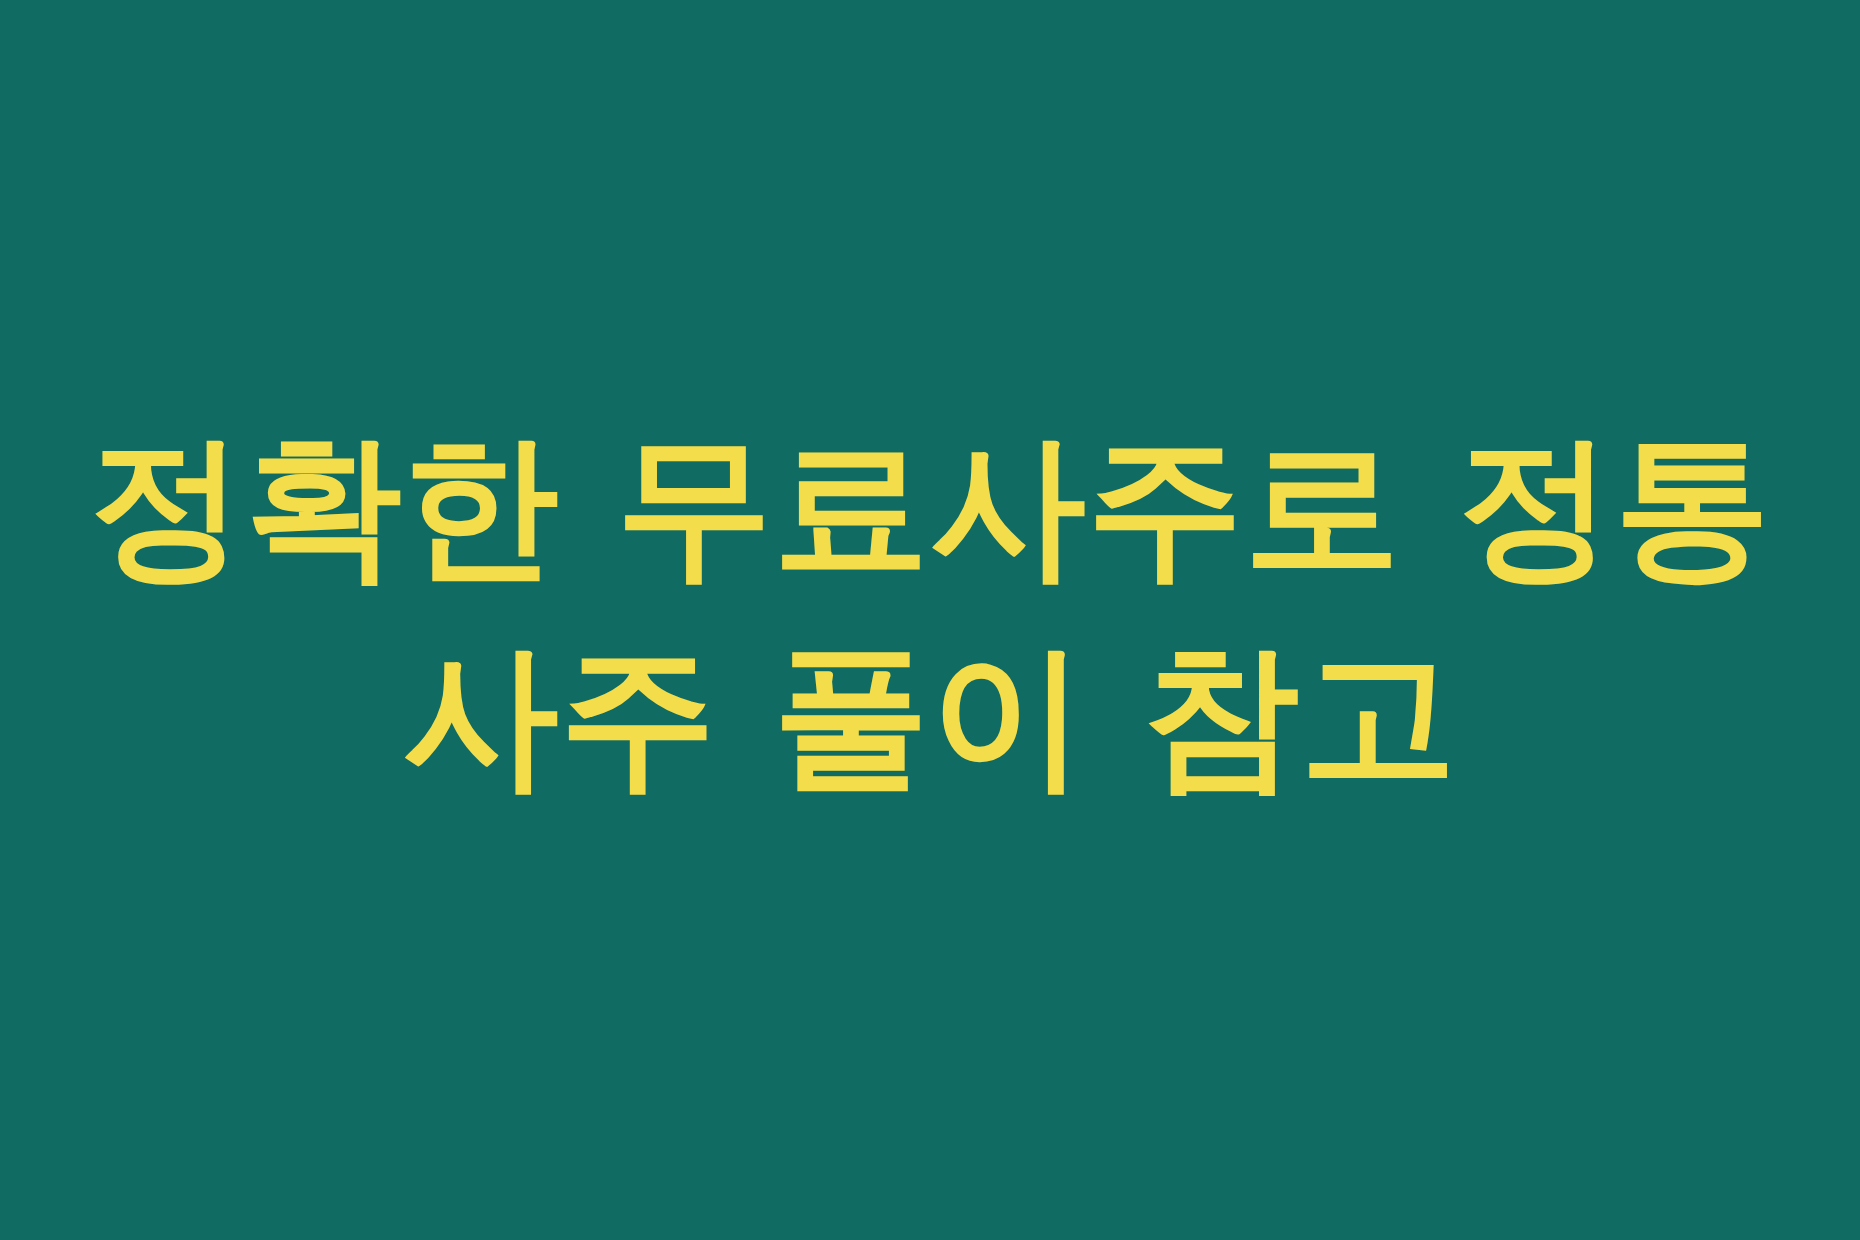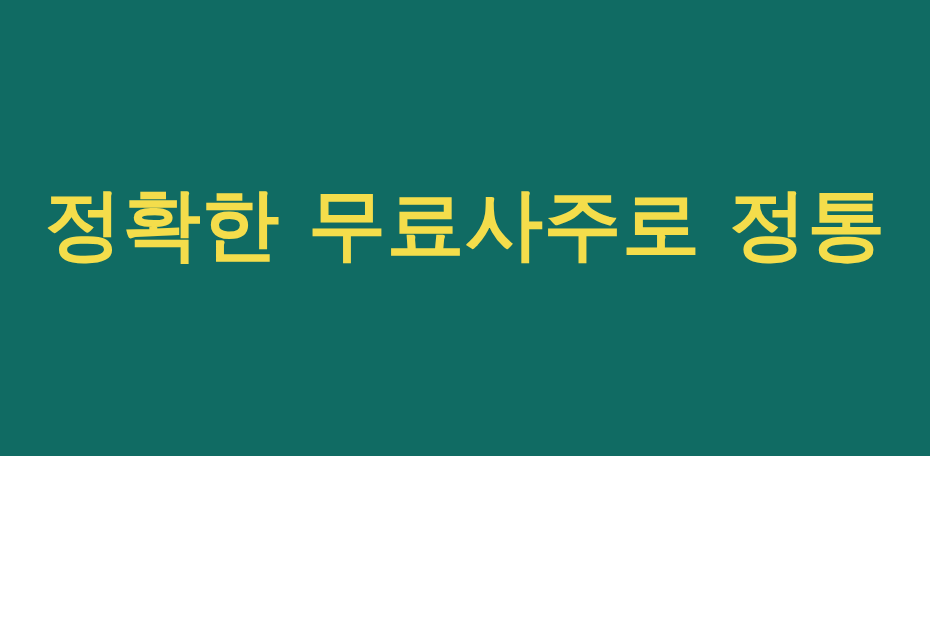--- a/index.html
+++ b/index.html
@@ -11,21 +11,21 @@
   body {
     width: 930px;
     height: 620px;
     overflow: hidden;
     font-family: "Liberation Sans", "DejaVu Sans", sans-serif;
   }
 
   #banner {
     position: relative;
     width: 930px;
-    height: 456px;
+    height: 620px;
     box-sizing: border-box;
     background: #106B63;
     display: flex;
     align-items: center;
     justify-content: center;
   }
 
   #headline {
     width: 100%;
     padding: 0 40px;
@@ -50,16 +50,17 @@
 </style>
 </head>
 <body>
 
 <div id="banner" style="background: rgb(16, 107, 99);">
 
   <div id="headline" style="color: rgb(244, 221, 75);">
 
     <span class="headline-line">정확한 무료사주로 정통</span>
 
+    <span class="headline-line">사주 풀이 참고</span>
 
   </div>
 
 </div>
 
 </body></html>

